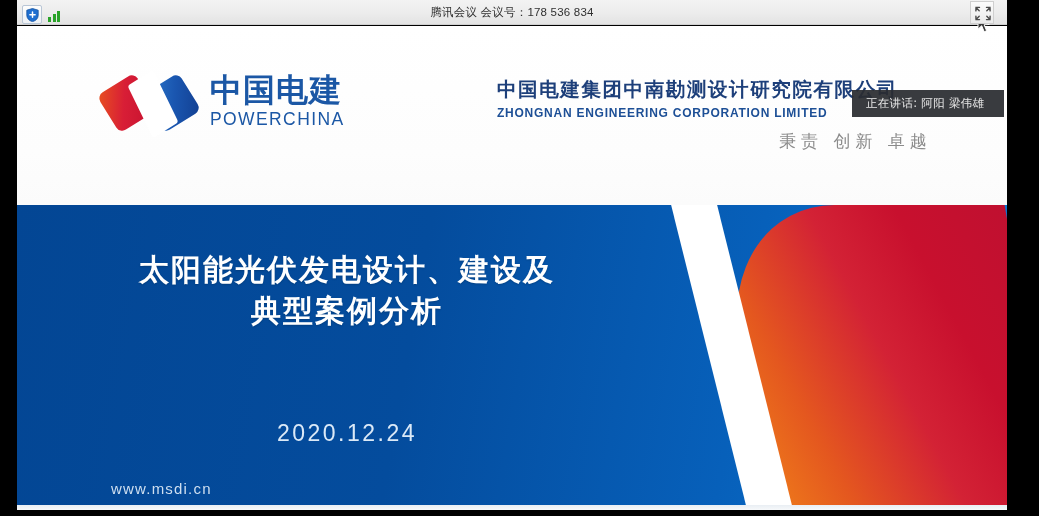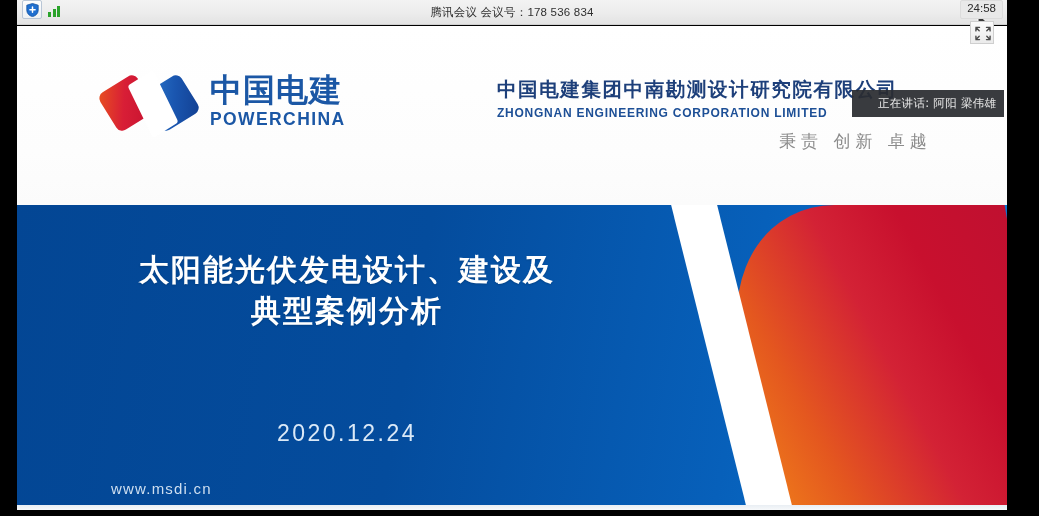--- a/index.html
+++ b/index.html
@@ -13,21 +13,21 @@
     position: relative;
     width: 1039px; height: 516px;
     background: #000000;
   }
 
   
   #titlebar {
     position: absolute; left: 17px; top: 0; width: 990px; height: 25px;
     background: linear-gradient(to bottom, #f3f3f3 0%, #ececec 55%, #e3e3e3 100%);
     border-bottom: 1px solid #cfcfcf;
-    display: flex; align-items: flex-start;
+    display: flex; align-items: flex-end;
   }
   .tb-left { display: flex; align-items: center; gap: 6px; padding-left: 5px; }
   .tb-iconbtn {
     width: 20px; height: 19px;
     display: flex; align-items: center; justify-content: center;
     border: 1px solid #b9c6d6;
     border-radius: 2px;
     background: linear-gradient(to bottom,#fdfdfd,#eef1f4);
   }
   .shield-wrap { position: relative; width: 13px; height: 14px; }
@@ -101,21 +101,21 @@
     width: 13px; height: 22px; background: #ffffff;
     transform: rotate(-32deg);
   }
   #logo-text { position: absolute; left: 193px; top: 48px; }
   #logo-cn {
     font-size: 32px; font-weight: bold; color: #1b57a5;
     letter-spacing: 1px; line-height: 1.05;
     font-family: "DejaVu Sans", sans-serif;
   }
   #logo-en {
-    font-size: 17.5px; font-weight: bold; color: #1b57a5;
+    font-size: 17.5px; font-weight: normal; color: #1b57a5;
     letter-spacing: 1.4px; margin-top: 1px;
     font-family: "Liberation Sans", sans-serif;
   }
 
   #company {
     position: absolute; left: 480px; top: 50px; text-align: left;
   }
   #company-cn {
     font-size: 19.5px; font-weight: bold; color: #1d3f7a;
     letter-spacing: 1.6px;
@@ -176,21 +176,21 @@
     position: absolute; left: 0; bottom: 0; width: 100%; height: 5px;
     background: linear-gradient(to bottom,#e9eef3,#f7f9fb);
   }
 
   
   #speaker-toast {
     position: absolute; left: 852px; top: 90px;
     width: 152px; height: 27px;
     background: rgba(42,44,48,.93);
     display: flex; align-items: center;
-    padding-left: 26px;
+    padding-left: 14px;
     color: #e8e8e8; font-size: 11.5px; letter-spacing: .3px;
     white-space: nowrap; overflow: hidden;
     font-family: "DejaVu Sans", sans-serif;
   }
 
   
   #cursor {
     position: absolute; left: 977px; top: 13px;
     width: 14px; height: 21px; pointer-events: none;
   }

